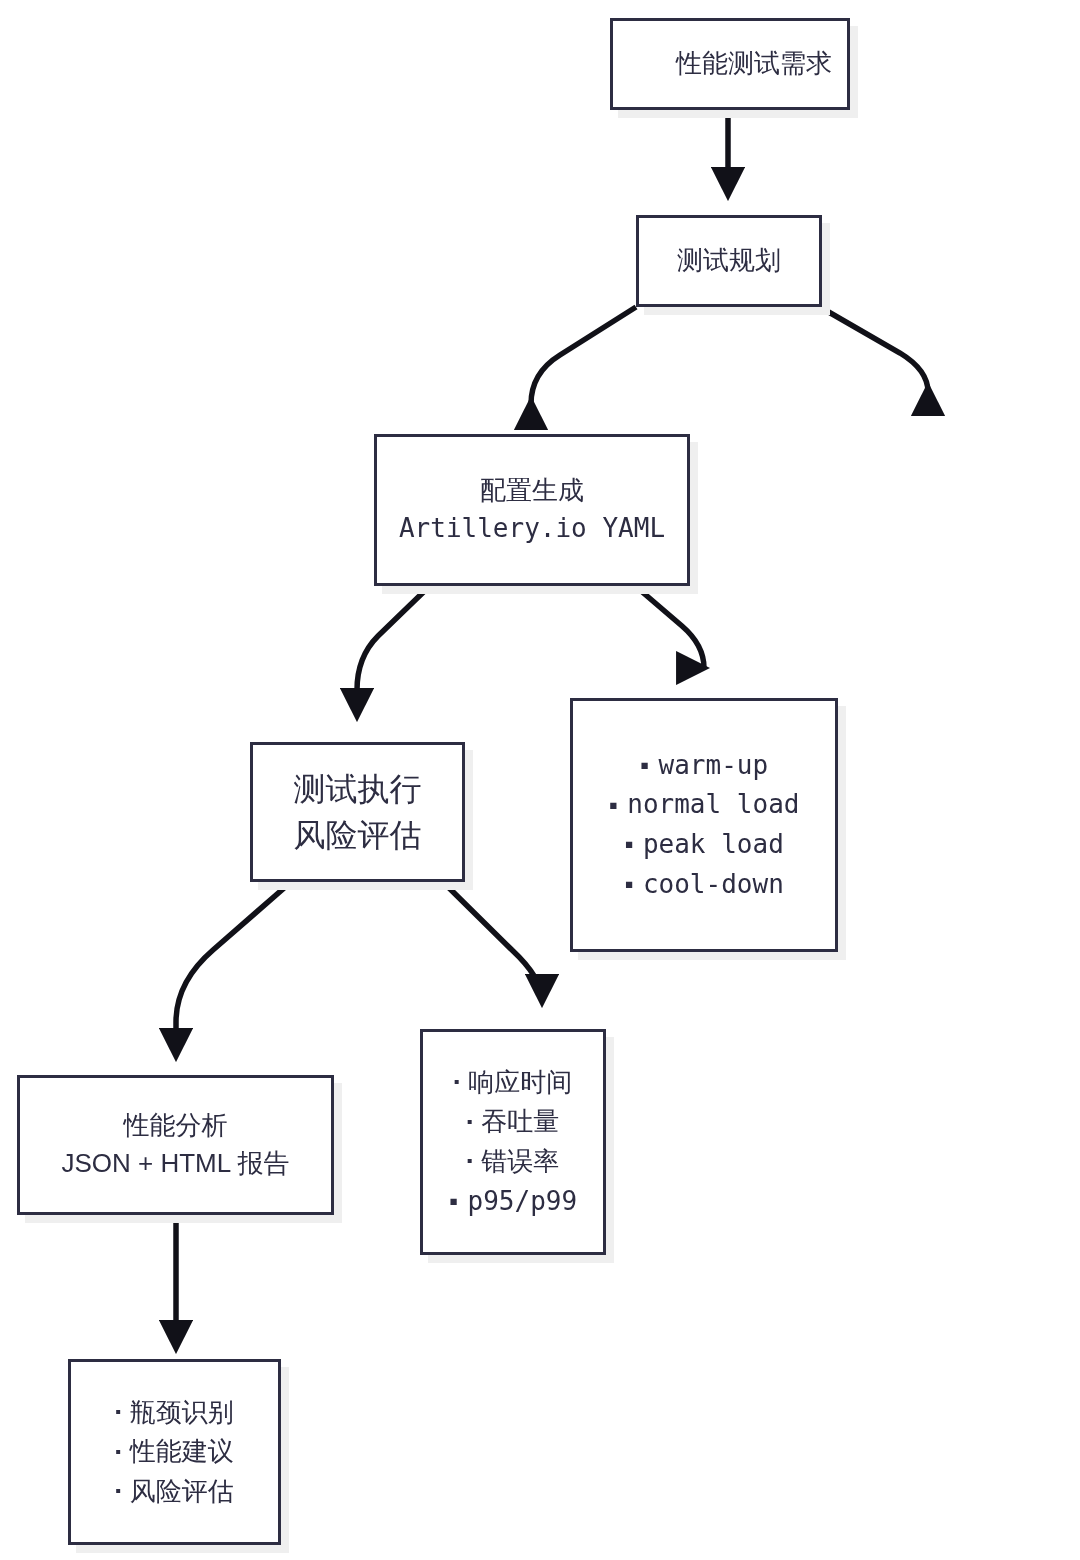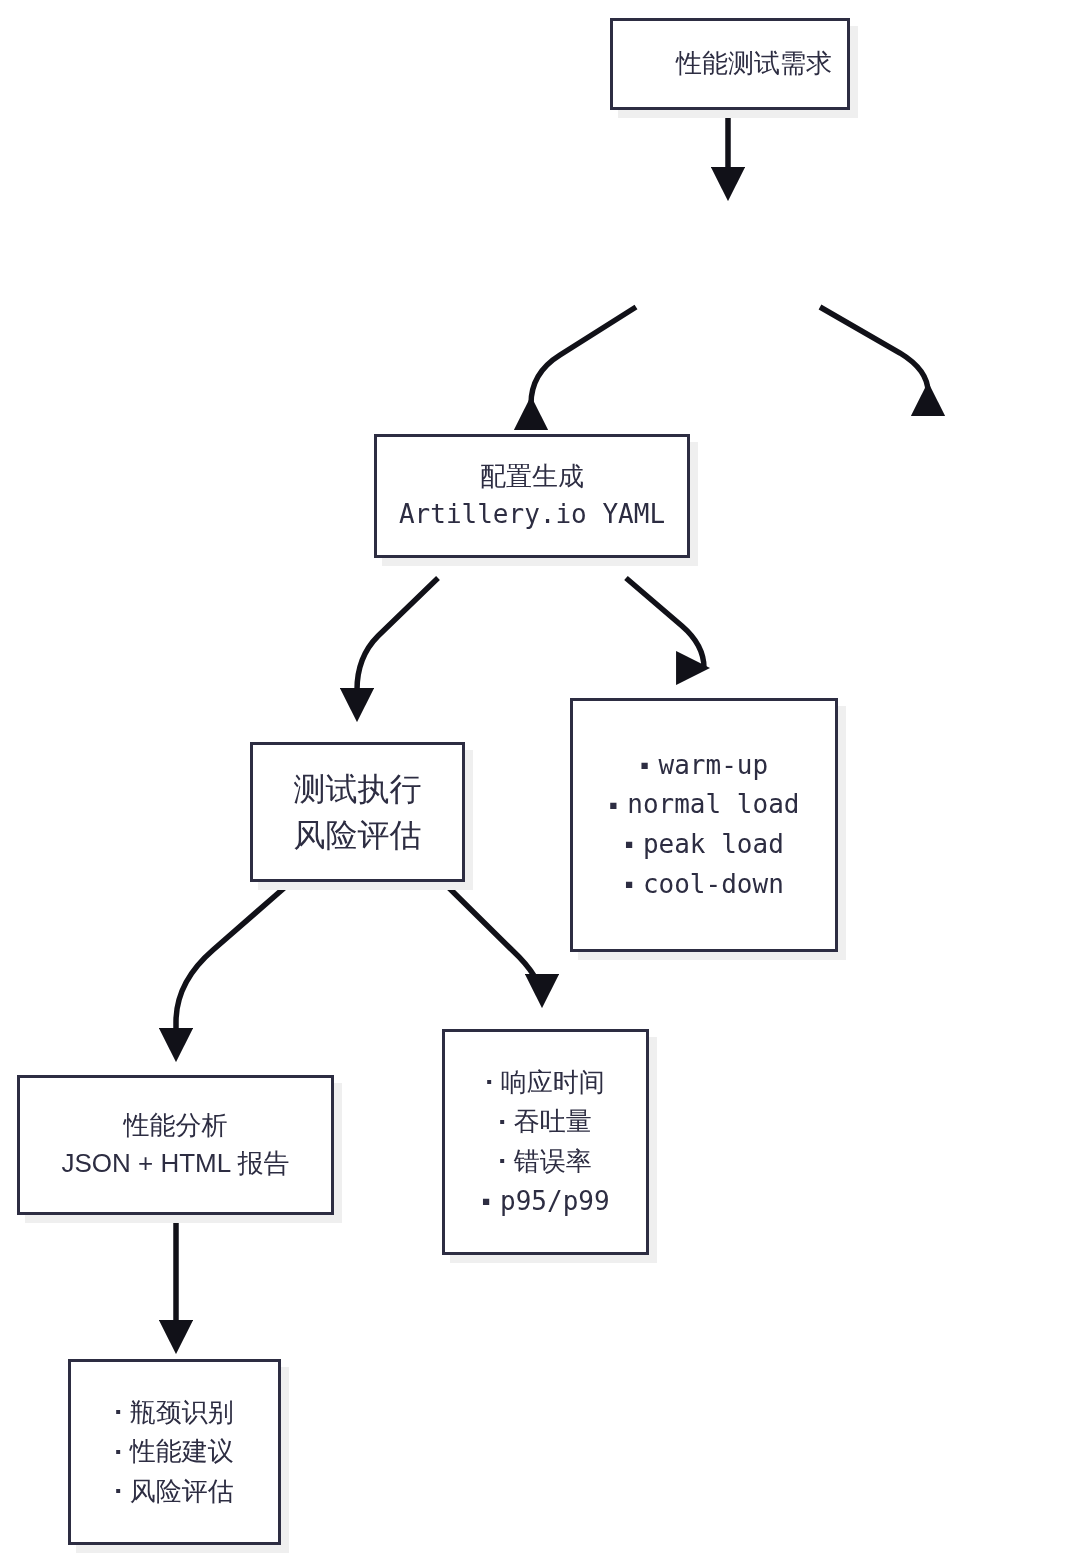--- a/index.html
+++ b/index.html
@@ -85,22 +85,25 @@
 
     <path d="M 443 882 L 512 950 Q 542 978 542 1000 L 542 1002" fill="none" stroke="#111118" stroke-width="5.5" marker-end="url(#arrow)"></path>
 
     <path d="M 176 1215 L 176 1348" fill="none" stroke="#111118" stroke-width="5.5" marker-end="url(#arrow)"></path>
   </svg>
 
   <div class="node" style="left:610px; top:18px; width:240px; height:92px; font-size:26px;padding-left:48px;">
     <span class="line sans">性能测试需求</span>
   </div>
 
+  <div class="node" style="left:636px; top:215px; width:186px; height:92px; font-size:26px;">
+    <span class="line sans">测试规划</span>
+  </div>
 
-  <div class="node" style="left:374px; top:434px; width:316px; height:124px; font-size:26px;">
+  <div class="node" style="left:374px; top:434px; width:316px; height:152px; font-size:26px;">
     <span class="line sans">配置生成</span>
     <span class="line mono">Artillery.io YAML</span>
   </div>
 
 
   <div class="node" style="left:250px; top:742px; width:215px; height:140px; font-size:32px;">
     <span class="line sans">测试执行</span>
     <span class="line sans">风险评估</span>
   </div>
 
@@ -112,21 +115,21 @@
       <span class="bullet">▪</span><span>normal load</span>
     </span>
     <span class="line mono">
       <span class="bullet">▪</span><span>peak load</span>
     </span>
     <span class="line mono">
       <span class="bullet">▪</span><span>cool-down</span>
     </span>
   </div>
 
-  <div class="node listnode" style="left:442px; top:1029px; width:207px; height:226px; font-size:26px;">
+  <div class="node listnode" style="left:420px; top:1029px; width:186px; height:226px; font-size:26px;">
     <span class="line sans">
       <span class="bullet">▪</span><span>响应时间</span>
     </span>
     <span class="line sans">
       <span class="bullet">▪</span><span>吞吐量</span>
     </span>
     <span class="line sans">
       <span class="bullet">▪</span><span>错误率</span>
     </span>
     <span class="line mono">

